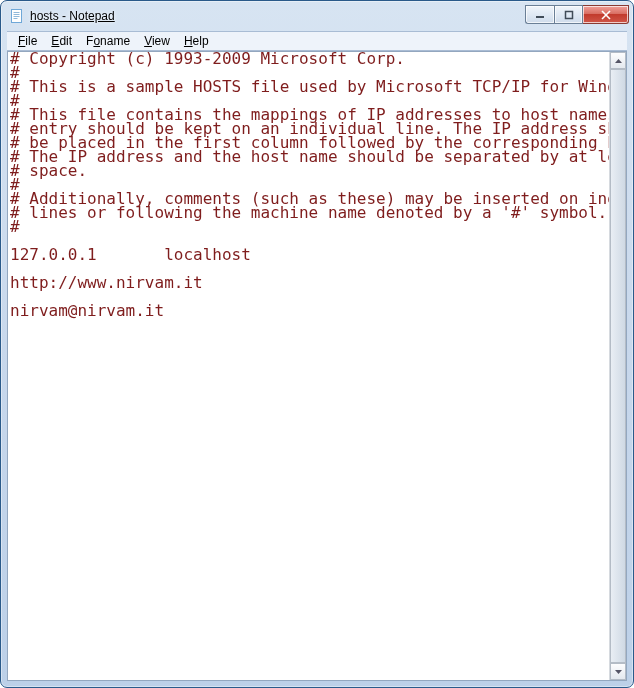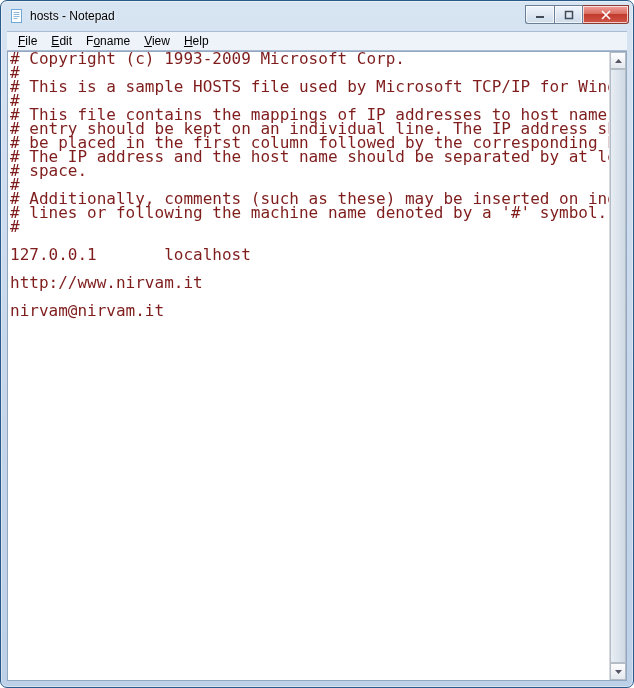--- a/index.html
+++ b/index.html
@@ -31,20 +31,21 @@
     width: 16px; height: 16px;
     margin-right: 5px;
     display: inline-flex;
     align-items: center; justify-content: center;
   }
   .titlebar .title {
     flex: 1;
     color: #000;
     font-size: 12px;
     text-shadow: 0 0 4px #fff;
+    text-decoration: underline;
   }
   .win-buttons {
     display: flex;
     gap: 0;
     margin-top: -3px;
   }
   .win-btn {
     width: 29px; height: 19px;
     border: 1px solid #6a7f96;
     background: linear-gradient(to bottom, #f0f5fb, #cfdceb);

